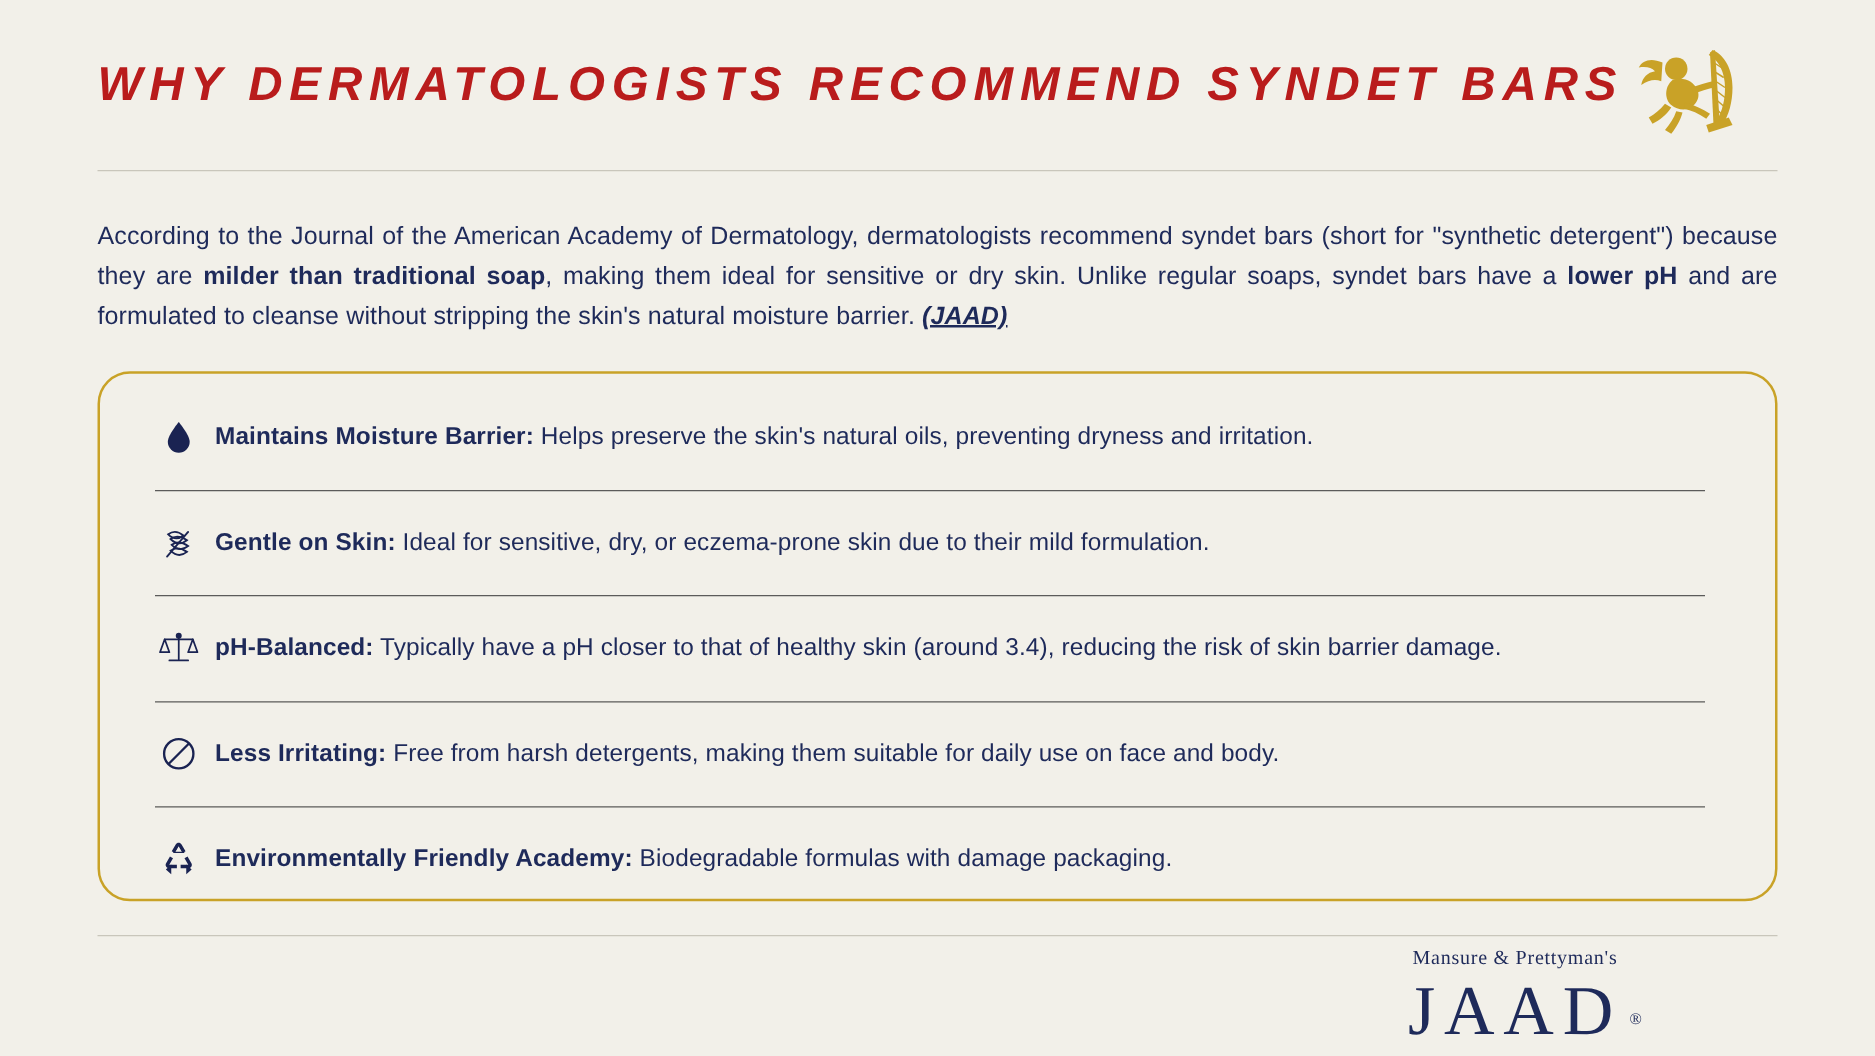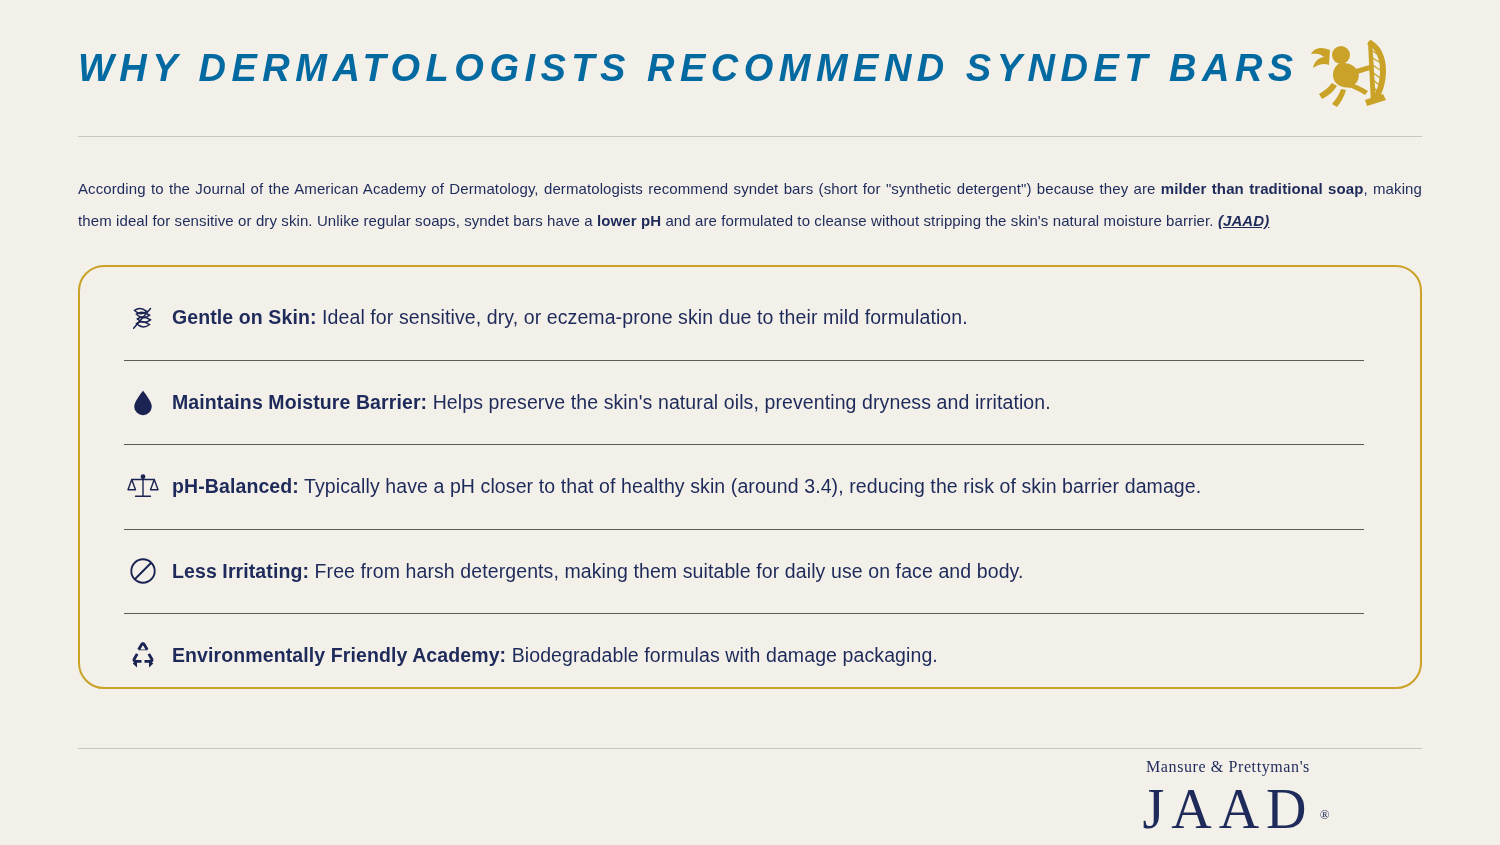--- a/index.html
+++ b/index.html
@@ -24,41 +24,41 @@
     position: relative;
     height: 136px;
     display: flex;
     align-items: center;
   }
   .title {
     font-size: 38px;
     font-weight: 700;
     font-style: italic;
     letter-spacing: 5.5px;
-    color: #0369a1;
+    color: #b91c1c;
     white-space: nowrap;
     line-height: 1;
   }
   .cherub {
     position: absolute;
     right: 18px;
     top: 24px;
     width: 96px;
     height: 96px;
   }
   .rule {
     height: 1px;
     background: #c9c6bb;
     width: 100%;
   }
 
   
   .intro {
     margin-top: 36px;
-    font-size: 15px;
+    font-size: 20px;
     line-height: 32px;
     text-align: justify;
     color: #1e2a5a;
     letter-spacing: 0.1px;
   }
   .intro b { font-weight: 700; }
   .intro .cite {
     font-style: italic;
     font-weight: 700;
     text-decoration: underline;
@@ -108,21 +108,21 @@
   .footer-rule {
     position: absolute;
     left: 78px;
     right: 78px;
     top: 748px;
     height: 1px;
     background: #c9c6bb;
   }
   .brand {
     position: absolute;
-    right: 62px;
+    right: 78px;
     top: 758px;
     text-align: center;
     width: 420px;
   }
   .brand-sub {
     font-size: 16px;
     letter-spacing: 0.6px;
     color: #1e2a5a;
     font-family: "Liberation Serif", serif;
   }
@@ -176,43 +176,43 @@
       </svg>
     </div>
   </div>
   <div class="rule"></div>
 
   <p class="intro">
     <span>According to the Journal of the American Academy of Dermatology, dermatologists recommend syndet bars (short for "synthetic detergent") because they are </span><b>milder than traditional soap</b><span>, making them ideal for sensitive or dry skin. Unlike regular soaps, syndet bars have a </span><b>lower pH</b><span> and are formulated to cleanse without stripping the skin's natural moisture barrier. </span><span class="cite">(JAAD)</span>
   </p>
 
   <div class="card">
+
+    <div class="benefit">
+      <div class="bicon">
+        <svg viewBox="0 0 32 32" width="28" height="28" aria-hidden="true">
+          <path d="M16 3 C16 3 6 15 6 21 a10 10 0 0 0 20 0 C26 15 16 3 16 3 z" fill="#1a2352"></path>
+        </svg>
+      </div>
+      <div class="btext"><span class="lead">Maintains Moisture Barrier:</span><span> Helps preserve the skin's natural oils, preventing dryness and irritation.</span></div>
+    </div>
 
     <div class="benefit">
       <div class="bicon">
         <svg viewBox="0 0 32 32" width="30" height="30" aria-hidden="true">
           <g stroke="#1a2352" stroke-width="1.6" fill="none" stroke-linecap="round">
             <path d="M6 28 L24 7"></path>
             <path d="M20 10 c-5 -4 -9 -4 -13 -1 c4 4 8 5 13 1 z"></path>
             <path d="M23 14 c-6 -4 -10 -4 -14 -1 c4 4 9 5 14 1 z"></path>
             <path d="M24 19 c-6 -4 -10 -4 -14 -1 c4 4 9 5 14 1 z"></path>
             <path d="M23 24 c-6 -4 -10 -4 -14 -1 c4 4 9 5 14 1 z"></path>
           </g>
         </svg>
       </div>
       <div class="btext"><span class="lead">Gentle on Skin:</span><span> Ideal for sensitive, dry, or eczema-prone skin due to their mild formulation.</span></div>
-    </div>
-
-    <div class="benefit">
-      <div class="bicon">
-        <svg viewBox="0 0 32 32" width="28" height="28" aria-hidden="true">
-          <path d="M16 3 C16 3 6 15 6 21 a10 10 0 0 0 20 0 C26 15 16 3 16 3 z" fill="#1a2352"></path>
-        </svg>
-      </div>
-      <div class="btext"><span class="lead">Maintains Moisture Barrier:</span><span> Helps preserve the skin's natural oils, preventing dryness and irritation.</span></div>
     </div>
 
     <div class="benefit">
       <div class="bicon">
         <svg viewBox="0 0 34 32" width="32" height="30" aria-hidden="true">
           <g stroke="#1a2352" stroke-width="1.5" fill="none" stroke-linecap="round" stroke-linejoin="round">
             <path d="M17 6 L17 26"></path>
             <path d="M5 9 L29 9"></path>
             <path d="M9 27 L25 27"></path>
             <path d="M5 9 L1 20 L9 20 z"></path>

